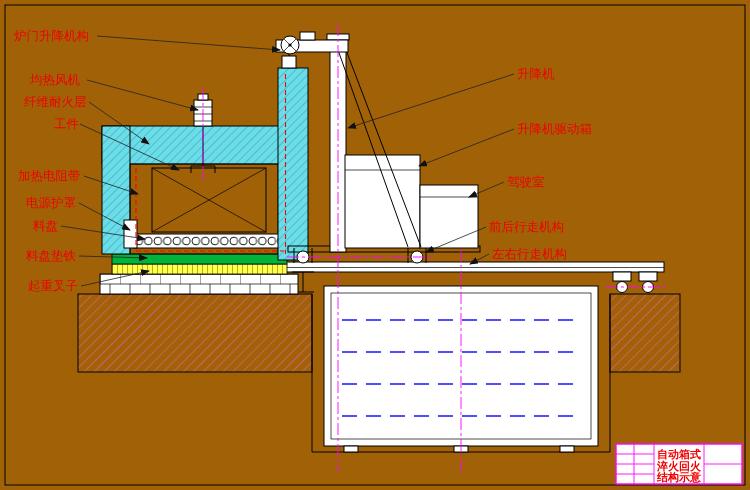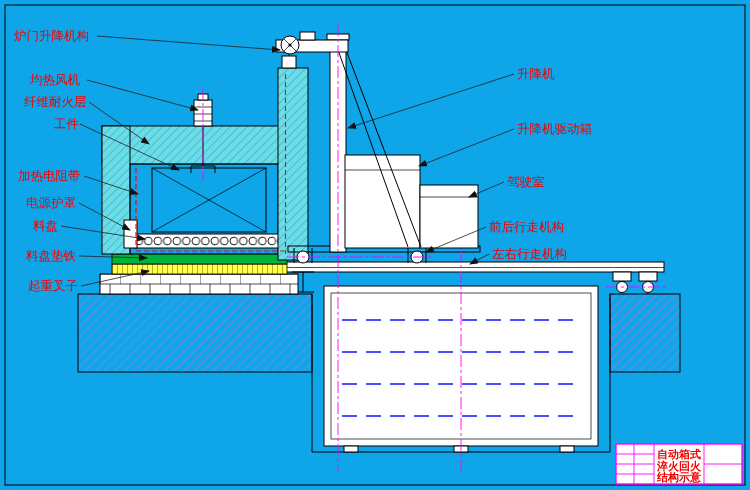--- a/index.html
+++ b/index.html
@@ -1,16 +1,16 @@
 <!DOCTYPE html>
 <html><head>
 <meta charset="utf-8">
 <style>
   html,body{margin:0;padding:0;background:#ffffff;}
-  .frame{position:relative;width:750px;height:490px;background:#0ea5e9;overflow:hidden;}
+  .frame{position:relative;width:750px;height:490px;background:#a16207;overflow:hidden;}
   svg{display:block;}
   text{font-family:"Liberation Sans","DejaVu Sans",sans-serif;}
   .lbl{font-size:12.5px;fill:#f00000;}
   .ttl{font-size:11px;fill:#f00000;font-weight:bold;}
   .ln{stroke:#000;stroke-width:1;fill:none;}
   .lnf{stroke:#000;stroke-width:1;fill:#ffffff;}
   .thin{stroke:#000;stroke-width:0.7;fill:none;}
   .leader{stroke:#222;stroke-width:0.8;fill:none;marker-end:url(#arrow);}
   .center{stroke:#ff00ff;stroke-width:0.9;fill:none;stroke-dasharray:12 3 3 3;}
   .element{stroke:#ff0000;stroke-width:1.1;fill:none;stroke-dasharray:5 3;}

